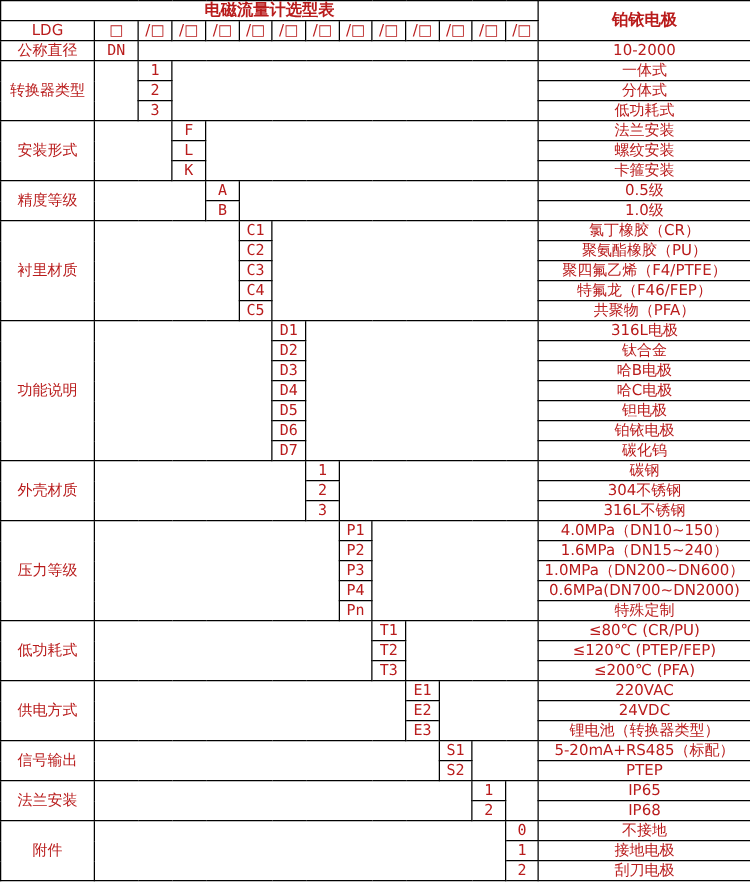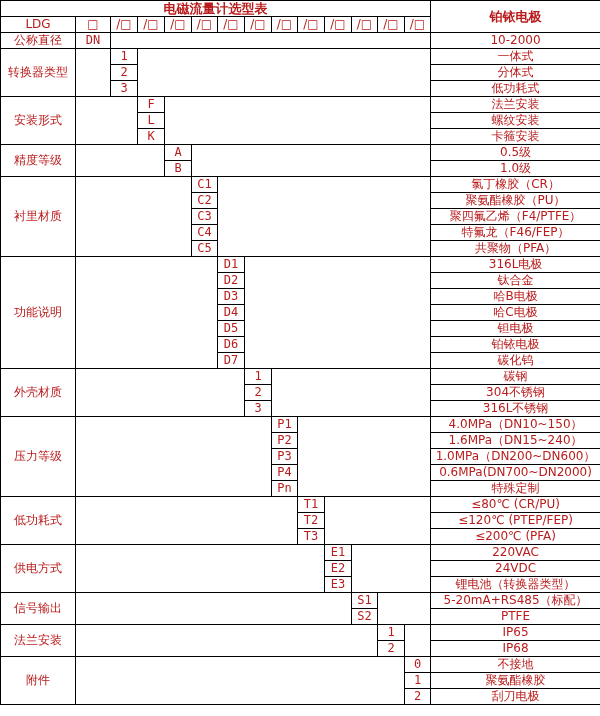--- a/index.html
+++ b/index.html
@@ -240,41 +240,41 @@
       </tr>
       <tr>
         <td rowspan="2">信号输出</td>
         <td colspan="10" rowspan="2"></td>
         <td class="code">S1</td>
         <td colspan="2" rowspan="2"></td>
         <td>5-20mA+RS485（标配）</td>
       </tr>
       <tr>
         <td class="code">S2</td>
-        <td>PTFE</td>
+        <td>PTEP</td>
       </tr>
       <tr>
         <td rowspan="2">法兰安装</td>
         <td colspan="11" rowspan="2"></td>
         <td class="code">1</td>
         <td rowspan="2"></td>
         <td>IP65</td>
       </tr>
       <tr>
         <td class="code">2</td>
         <td>IP68</td>
       </tr>
       <tr>
         <td rowspan="3">附件</td>
         <td colspan="12" rowspan="3"></td>
         <td class="code">0</td>
         <td>不接地</td>
       </tr>
       <tr>
         <td class="code">1</td>
-        <td>聚氨酯橡胶</td>
+        <td>接地电极</td>
       </tr>
       <tr>
         <td class="code">2</td>
         <td>刮刀电极</td>
       </tr>
     </tbody>
 </table>
 
 </body></html>

